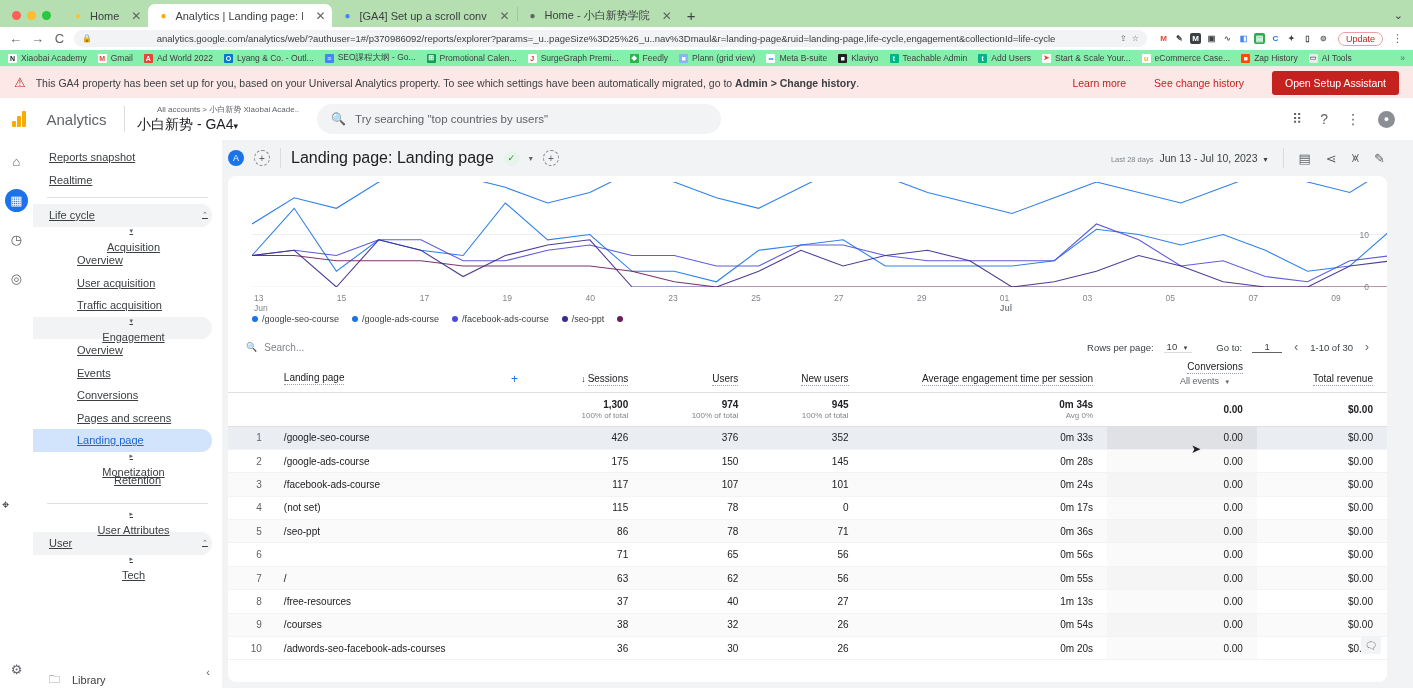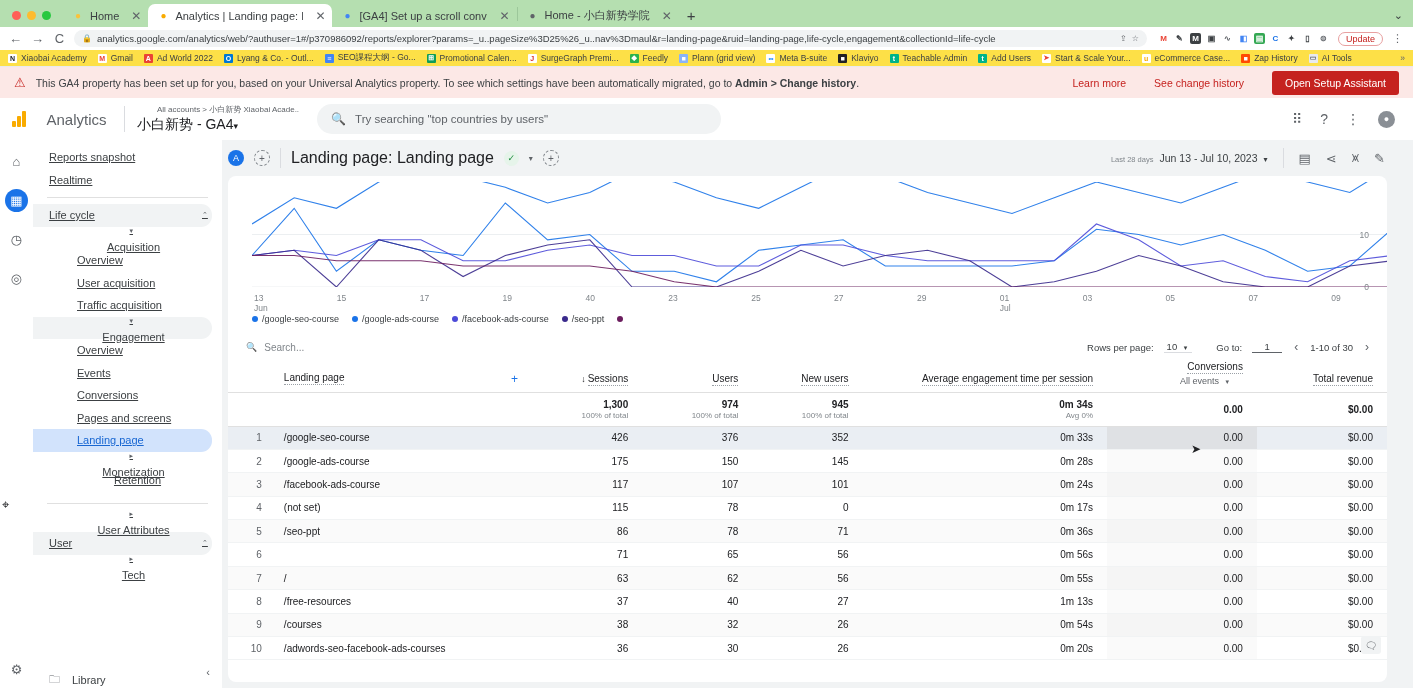--- a/index.html
+++ b/index.html
@@ -35,33 +35,33 @@
   .chrome-toolbar {
     height: 23px; background: #fff; display: flex; align-items: center;
     padding: 0 8px; gap: 7px;
   }
   .nav-btn { font-size: 13px; color: #5f6368; width: 15px; text-align: center; }
   .omnibox {
     flex: 1; height: 17px; background: #f1f3f4; border-radius: 9px;
     display: flex; align-items: center; padding: 0 8px; gap: 5px;
     font-size: 9.5px; color: #3c4043; overflow: hidden; white-space: nowrap;
   }
-  .omni-url { overflow: hidden; text-overflow: ellipsis; flex: 1; }
+  .omni-url { overflow: hidden; text-overflow: ellipsis; flex: 1; text-align: center; }
   .omni-icon { font-size: 8px; color: #5f6368; }
   .ext-row { display: flex; align-items: center; gap: 5px; padding-left: 4px; }
   .ext { width: 11px; height: 11px; border-radius: 2px; font-size: 8px; color: #fff;
          display: flex; align-items: center; justify-content: center; font-weight: bold; }
   .update-btn {
     border: 1px solid #e8a0a0; color: #c5221f; border-radius: 9px;
     font-size: 9px; padding: 1px 7px; margin-left: 2px;
   }
   .kebab { font-size: 11px; color: #5f6368; padding: 0 2px; }
 
   .bookmarks {
-    height: 17px; background: #fde047; display: flex; align-items: center;
+    height: 17px; background: #86efac; display: flex; align-items: center;
     gap: 11px; padding: 0 8px; font-size: 8.5px; color: #3c4043;
     white-space: nowrap; overflow: hidden; border-bottom: 1px solid #e8eaed;
   }
   .bm { display: flex; align-items: center; gap: 4px; }
   .bm-ico { width: 9px; height: 9px; border-radius: 1px; flex: none;
             display: flex; align-items: center; justify-content: center;
             font-size: 7px; color: #fff; font-weight: bold; }
 
   
   .ga-banner {
@@ -491,21 +491,21 @@
             <span class="axis-lbl" style="left: 2px; top: 12px;">Jun</span>
             <span class="axis-lbl" style="left: 84.8692px; top: 2px;">15</span>
             <span class="axis-lbl" style="left: 167.738px; top: 2px;">17</span>
             <span class="axis-lbl" style="left: 250.608px; top: 2px;">19</span>
             <span class="axis-lbl" style="left: 333.477px; top: 2px;">40</span>
             <span class="axis-lbl" style="left: 416.346px; top: 2px;">23</span>
             <span class="axis-lbl" style="left: 499.215px; top: 2px;">25</span>
             <span class="axis-lbl" style="left: 582.085px; top: 2px;">27</span>
             <span class="axis-lbl" style="left: 664.954px; top: 2px;">29</span>
             <span class="axis-lbl" style="left: 747.823px; top: 2px;">01</span>
-            <span class="axis-lbl" style="left: 747.823px; top: 12px;">Jul</span>
+            <span class="axis-lbl" style="left: 747.823px; top: 12px; font-weight: bold;">Jul</span>
             <span class="axis-lbl" style="left: 830.692px; top: 2px;">03</span>
             <span class="axis-lbl" style="left: 913.562px; top: 2px;">05</span>
             <span class="axis-lbl" style="left: 996.431px; top: 2px;">07</span>
             <span class="axis-lbl" style="left: 1079.3px; top: 2px;">09</span>
           </div>
         <div id="yaxis-host">
             <span class="axis-lbl" style="right: 18px; top: 106px;">0</span>
             <span class="axis-lbl" style="right: 18px; top: 53.5px;">10</span>
           </div>
       </div>

